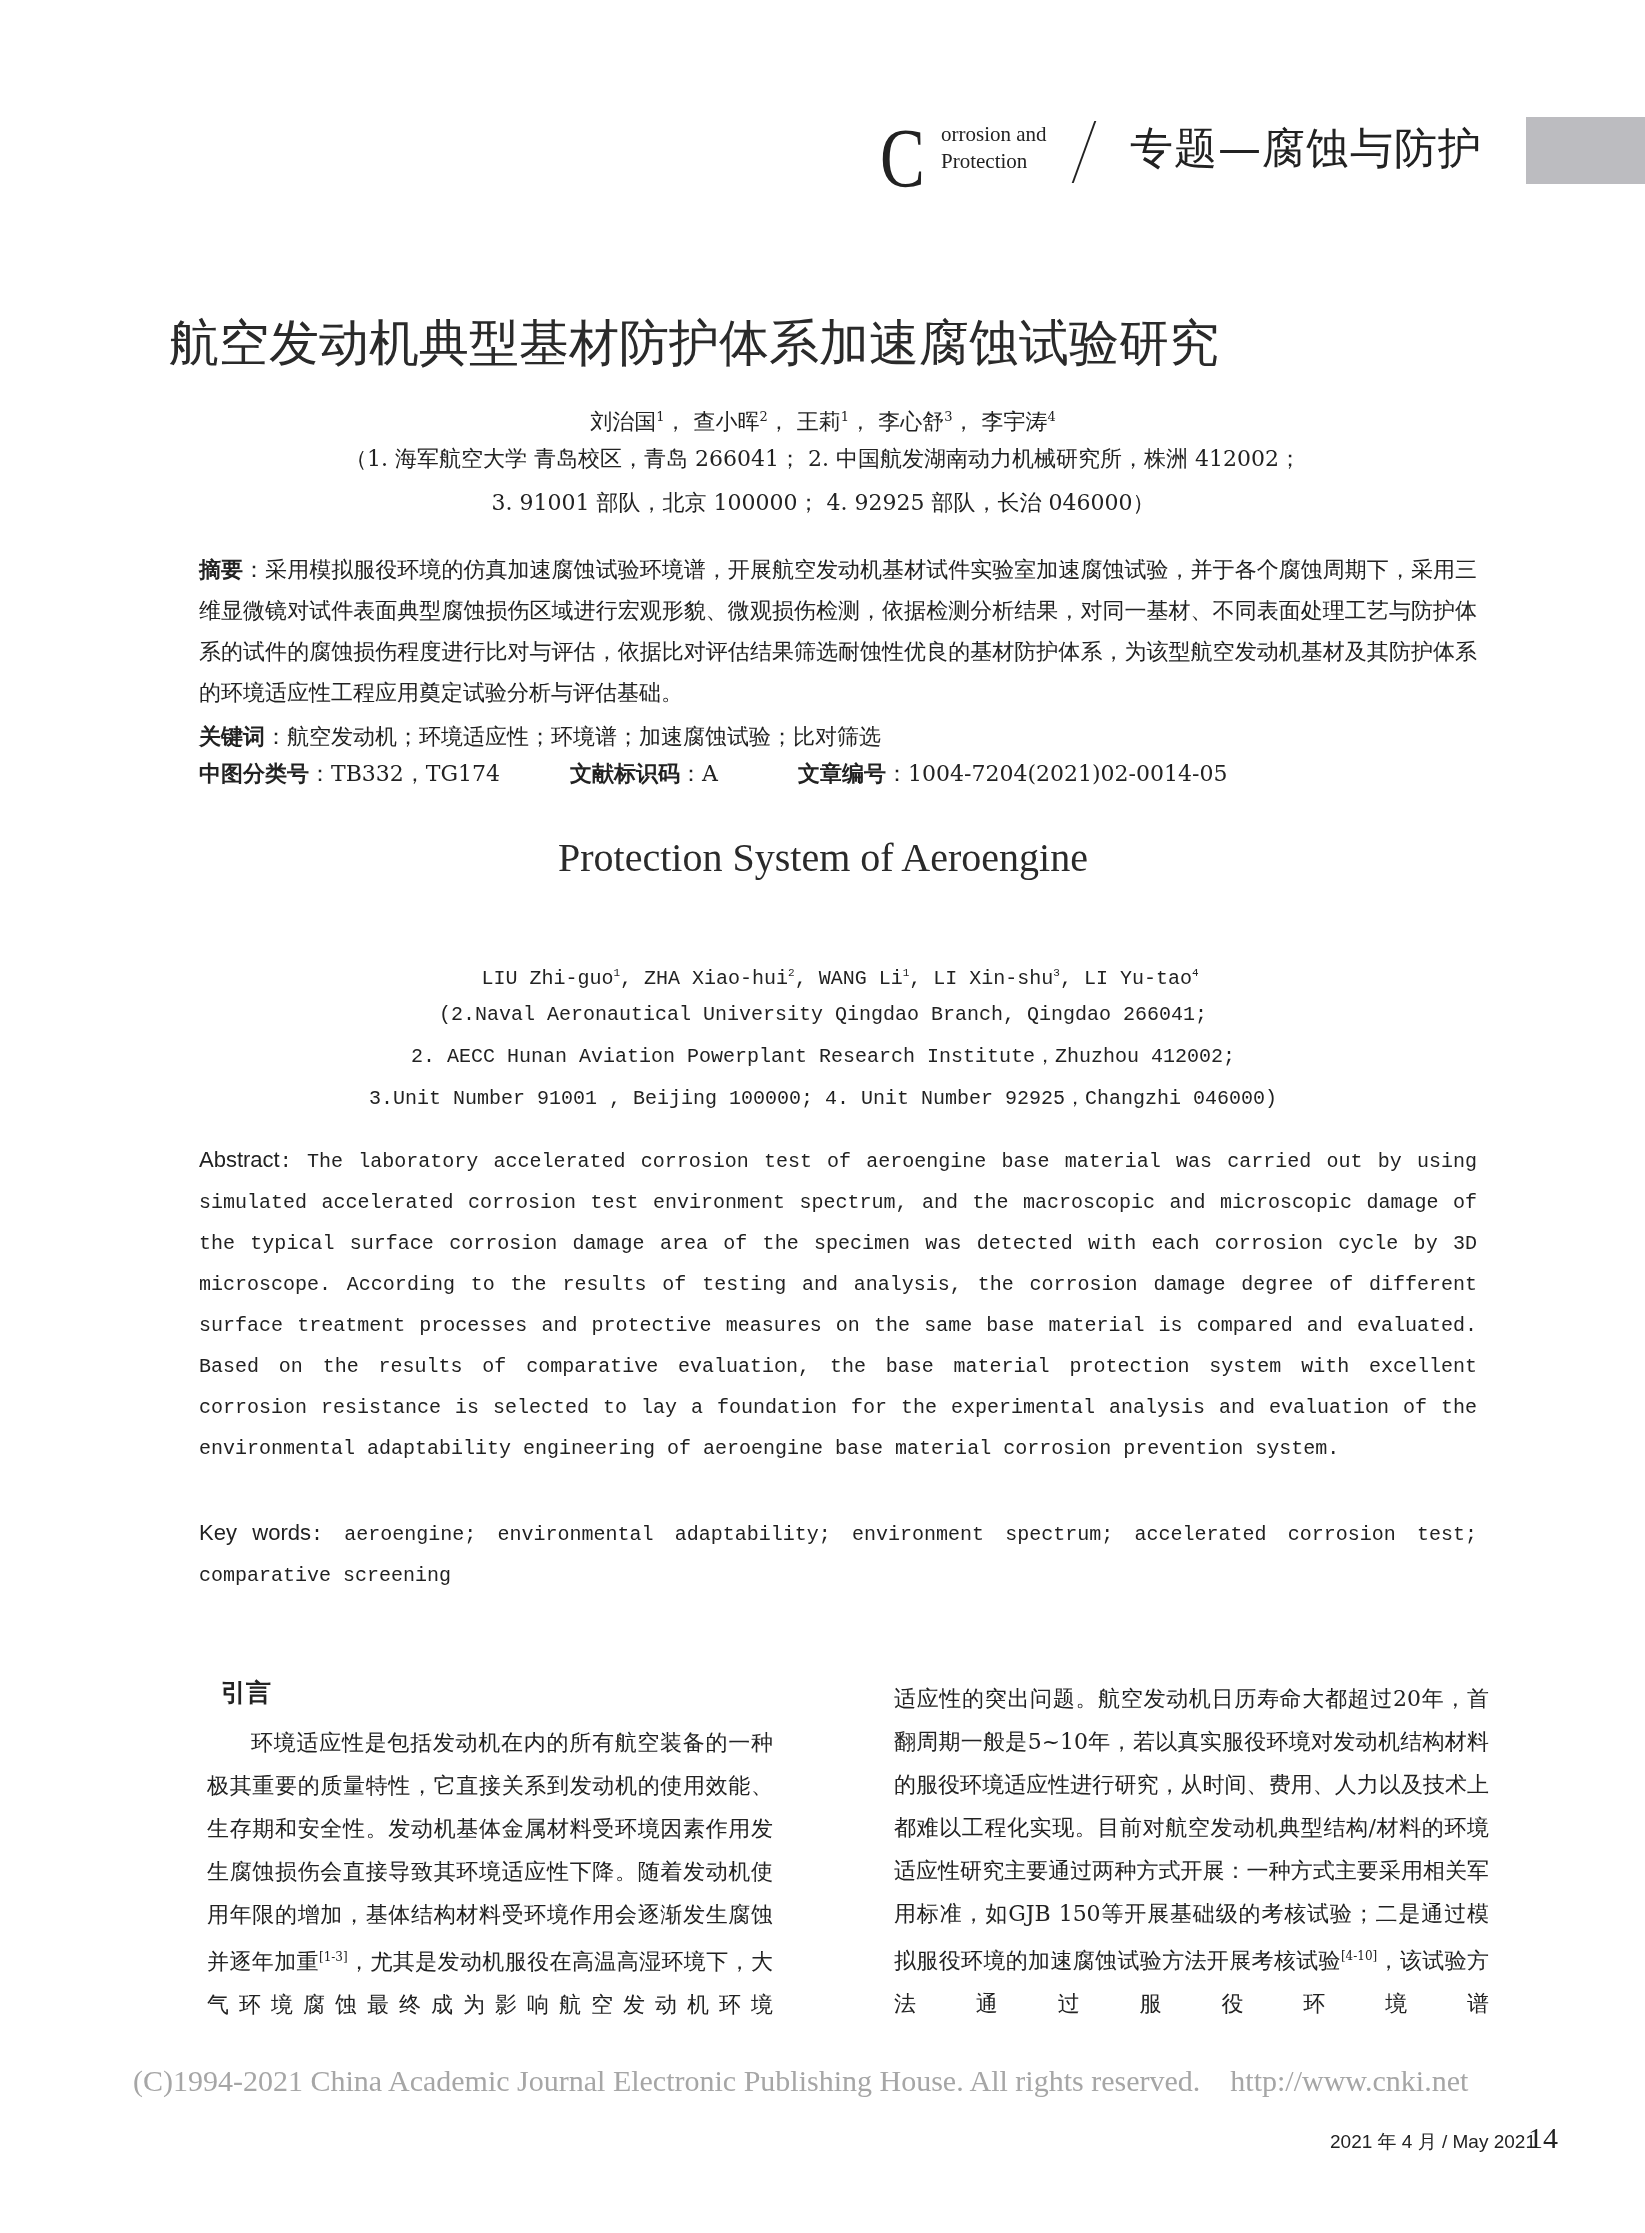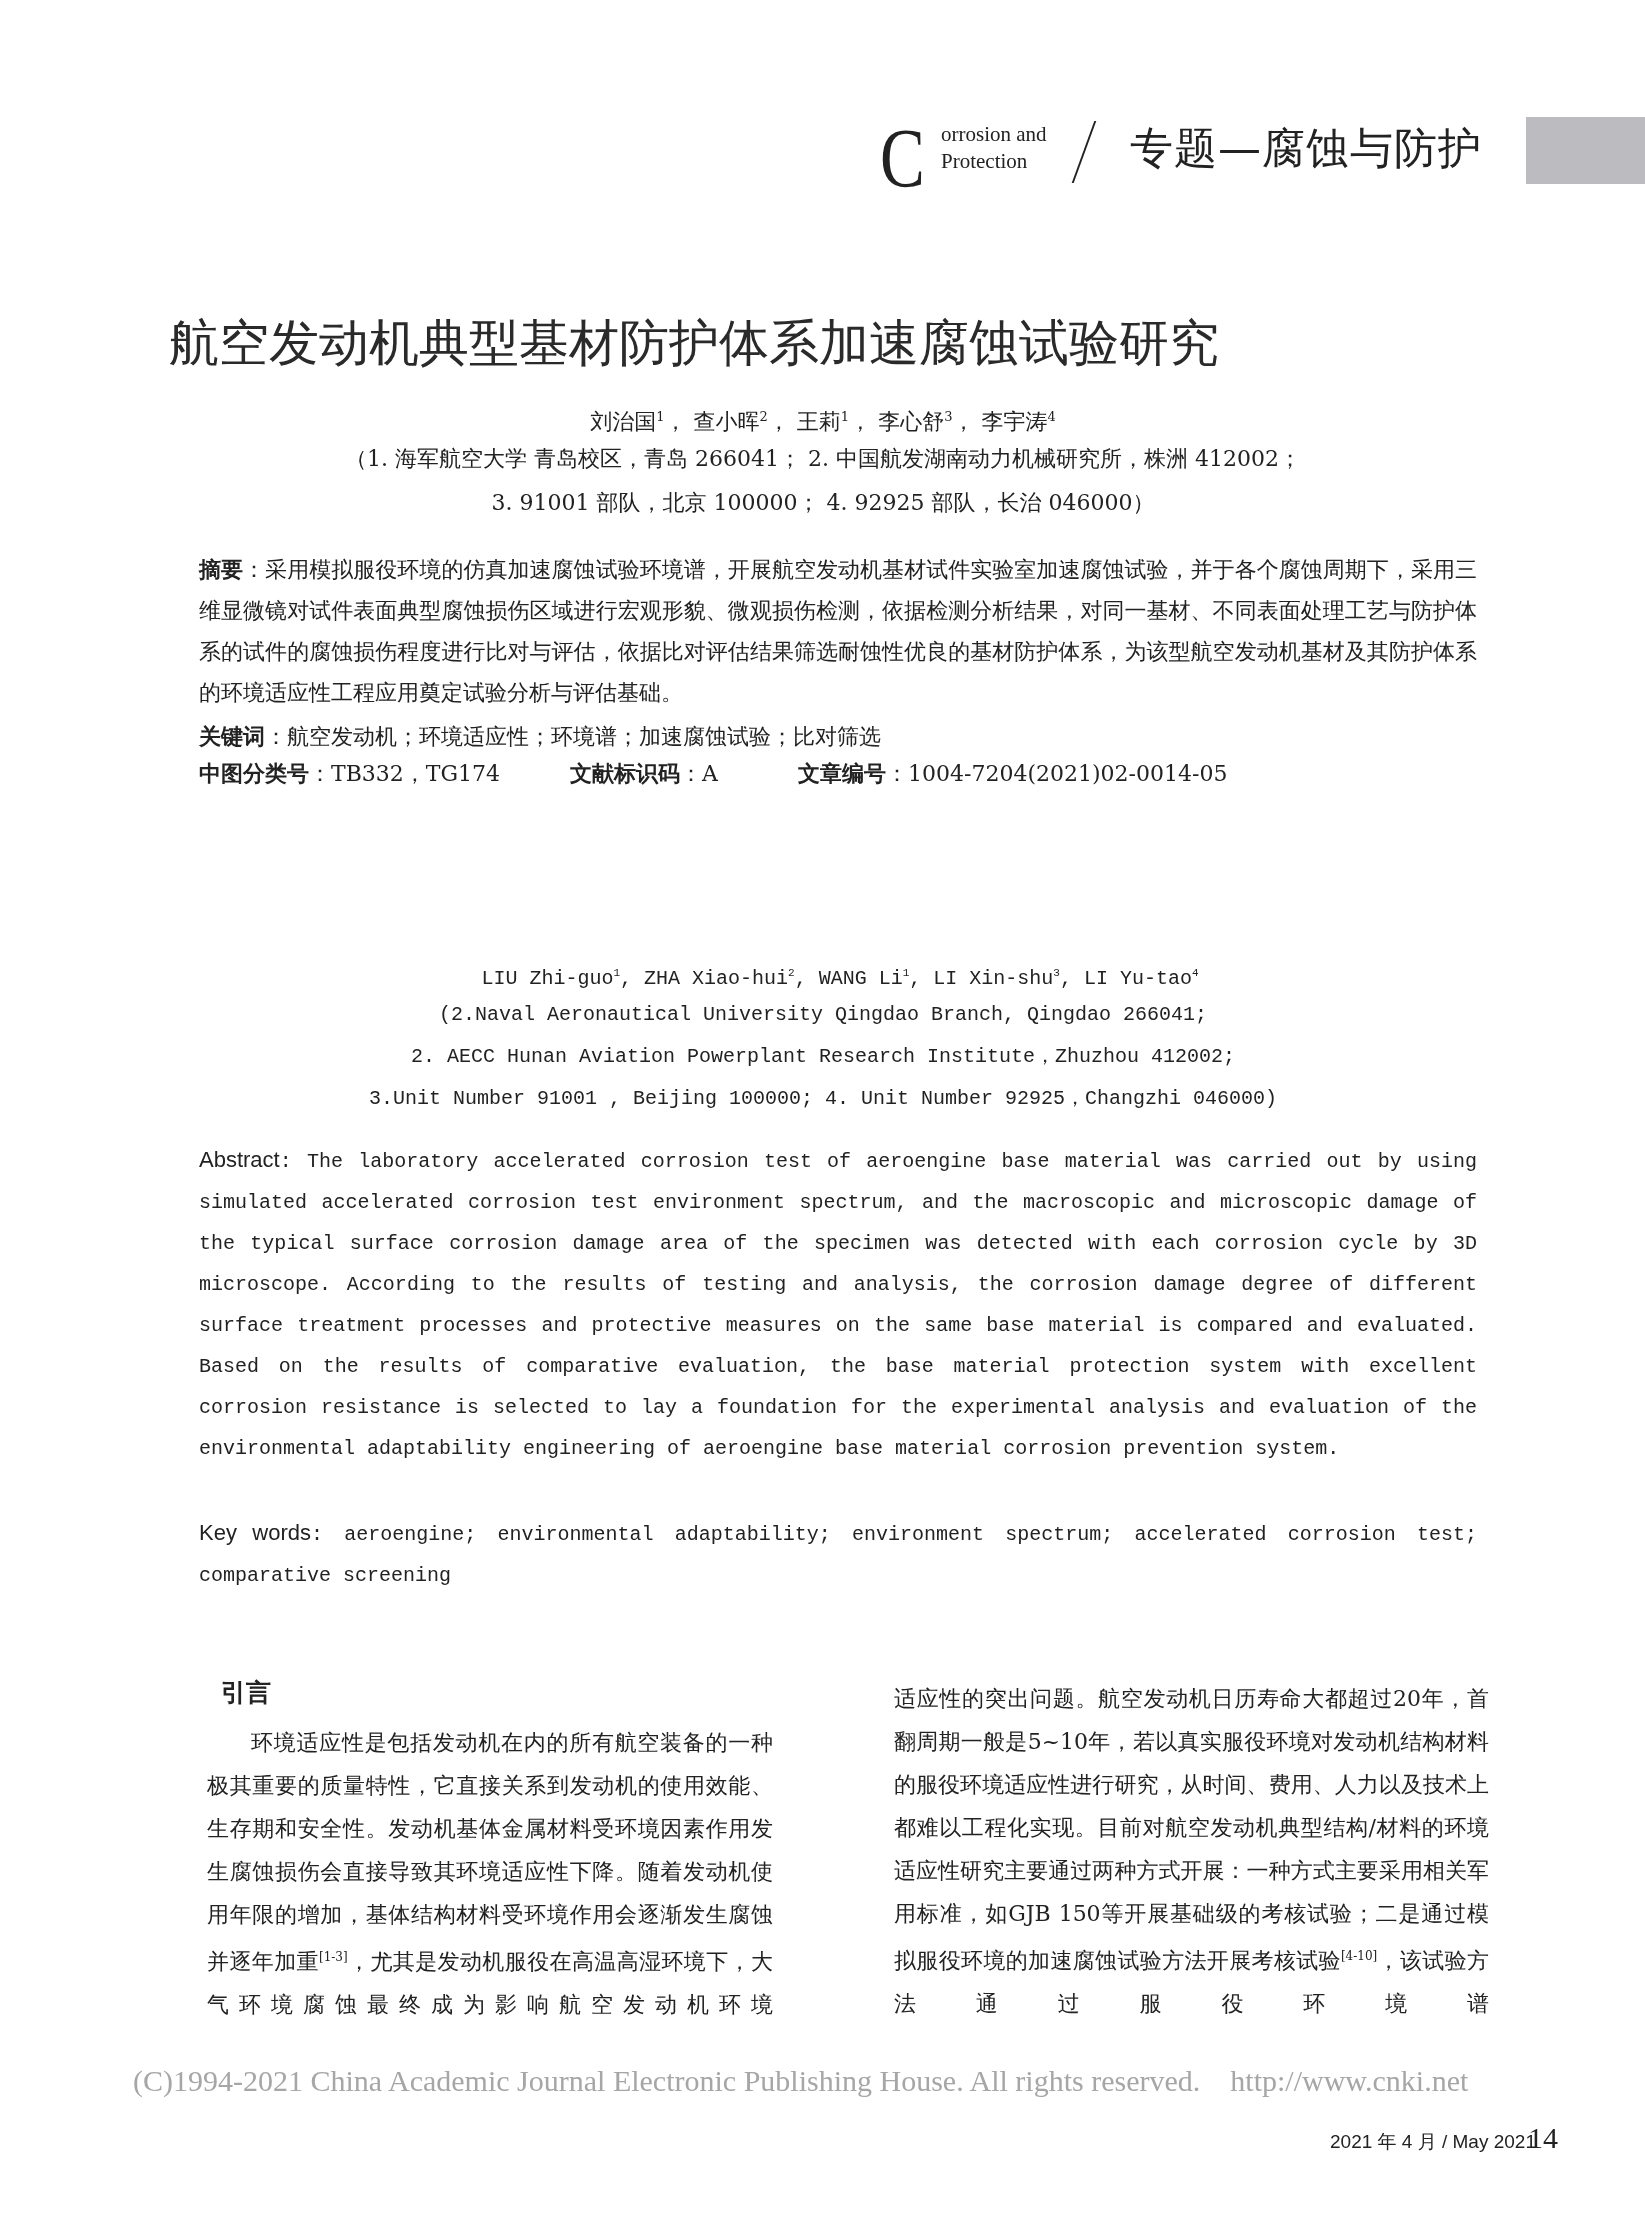--- a/index.html
+++ b/index.html
@@ -70,20 +70,21 @@
 
 <div class="abs para" style="top:549px">
   <span class="lbl">摘要</span><span>：采用模拟服役环境的仿真加速腐蚀试验环境谱，开展航空发动机基材试件实验室加速腐蚀试验，并于各个腐蚀周期下，采用三维显微镜对试件表面典型腐蚀损伤区域进行宏观形貌、微观损伤检测，依据检测分析结果，对同一基材、不同表面处理工艺与防护体系的试件的腐蚀损伤程度进行比对与评估，依据比对评估结果筛选耐蚀性优良的基材防护体系，为该型航空发动机基材及其防护体系的环境适应性工程应用奠定试验分析与评估基础。</span>
 </div>
 <div class="abs para" style="top:716px">
   <span class="lbl">关键词</span><span>：航空发动机；环境适应性；环境谱；加速腐蚀试验；比对筛选</span>
 </div>
 <div class="abs meta-row"><span class="lbl">中图分类号</span><span>：TB332，TG174</span><span style="display:inline-block;width:70px"></span><span class="lbl">文献标识码</span><span>：A</span><span style="display:inline-block;width:80px"></span><span class="lbl">文章编号</span><span>：1004-7204(2021)02-0014-05</span></div>
 
 <div class="abs en-title">
+  <div>Protection System of Aeroengine</div>
 </div>
 <div class="abs en-authors">
   <span>LIU Zhi-guo</span><sup>1</sup>,
   <span>ZHA Xiao-hui</span><sup>2</sup>,
   <span>WANG Li</span><sup>1</sup>,
   <span>LI Xin-shu</span><sup>3</sup>,
   <span>LI Yu-tao</span><sup>4</sup>
 </div>
 <div class="abs en-aff" style="top:1000px">(2.Naval Aeronautical University Qingdao Branch, Qingdao 266041;</div>
 <div class="abs en-aff" style="top:1042px">2. AECC Hunan Aviation Powerplant Research Institute，Zhuzhou 412002;</div>

